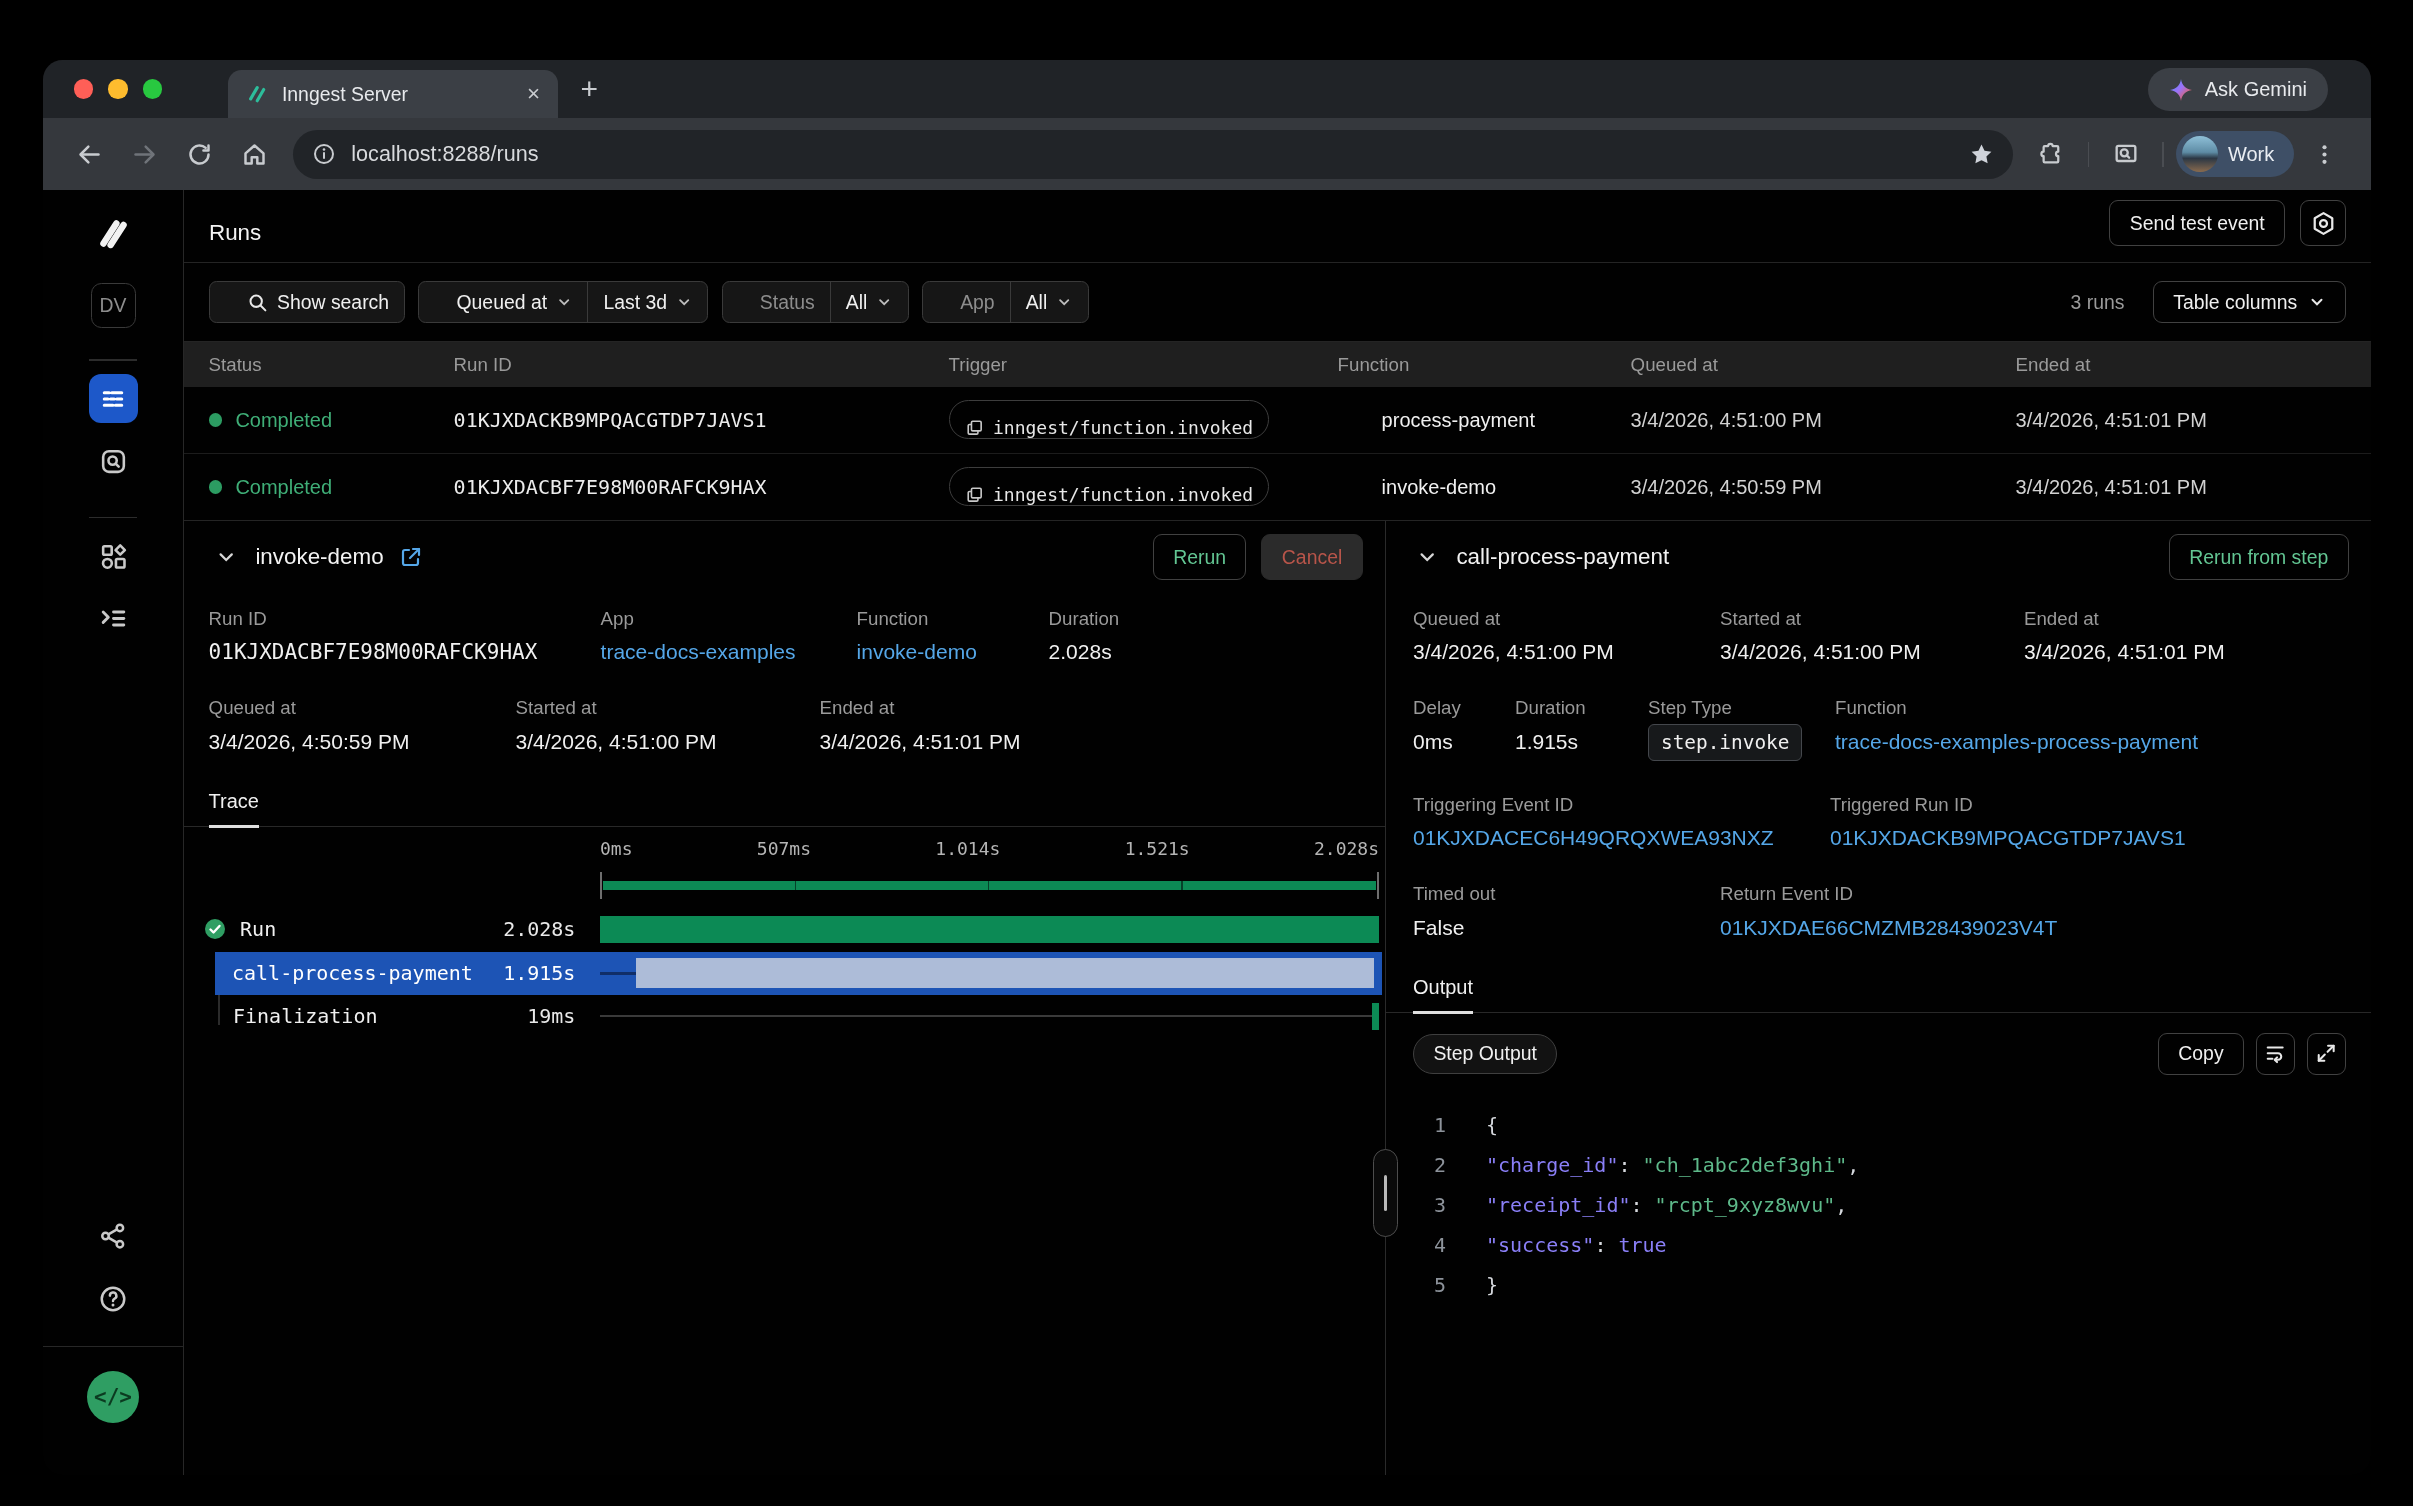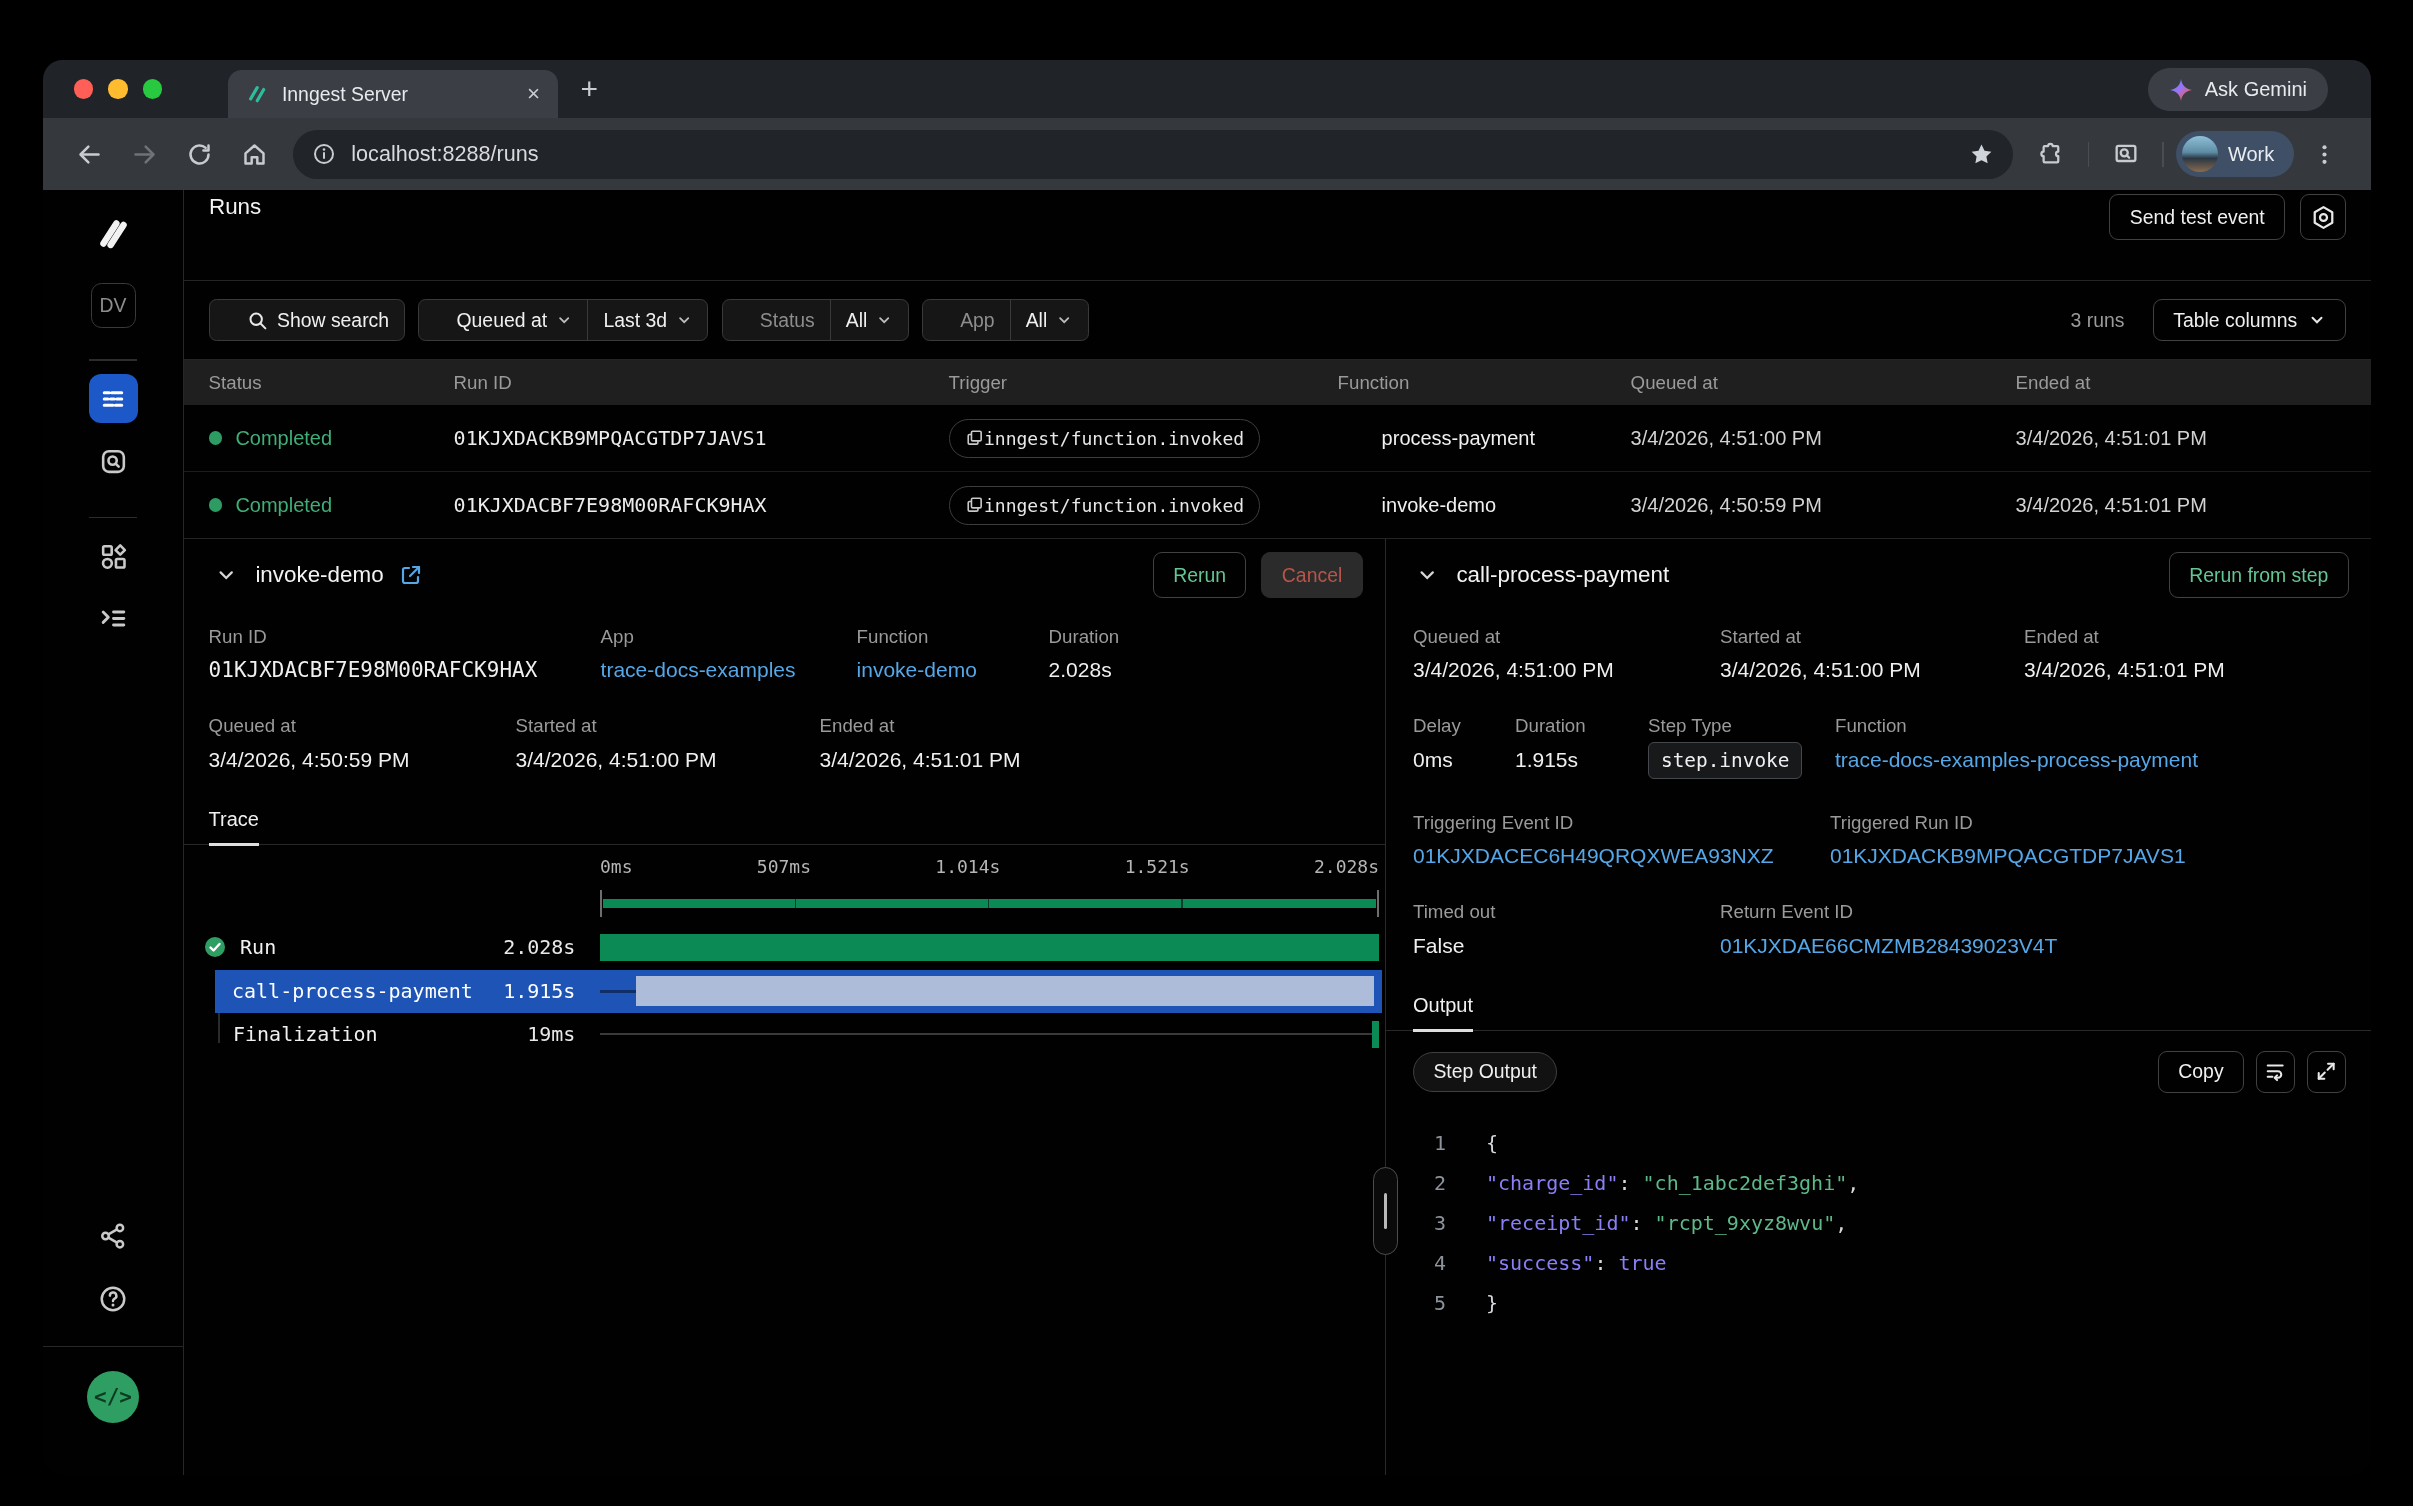--- a/index.html
+++ b/index.html
@@ -46,21 +46,21 @@
   .rail-btn.active { background:#1d58c9; }
   .rail-spacer { flex:1; }
   .rail-bottom-div { width:100%; height:1.5px; background:#272727; margin-top:22.4px; }
   .dev-btn { margin:24px 0 52px; width:52px; height:52px; border-radius:50%; background:#2f9e63;
              display:grid; place-items:center; color:#0b3b20; font-size:21px; font-weight:bold;
              font-family:"DejaVu Sans Mono",monospace; }
 
   .main { flex:1; display:flex; flex-direction:column; min-width:0; }
 
   
-  .page-header { height:91px; border-bottom:1.5px solid #242424; display:flex; align-items:flex-start; padding:4px 25px; }
+  .page-header { height:73px; border-bottom:1.5px solid #242424; display:flex; align-items:flex-end; padding:16px 25px; }
   .page-title { color:#f3f3f3; font-size:22.4px; }
   .spacer { flex:1; }
   .btn { border:1.5px solid #414141; border-radius:9px; background:transparent; color:#f0f0f0;
          font-size:19.4px; display:inline-flex; align-items:center; justify-content:center;
          height:46px; padding:0 19.4px; gap:10.4px; font-family:"Liberation Sans",sans-serif; }
   .btn.icon-only { width:46px; padding:0; }
 
   
   .filterbar { height:79px; border-bottom:1.5px solid #242424; display:flex; align-items:center; padding:0 25px; gap:13.4px; }
   .pill { height:42px; border:1.5px solid #3a3a3a; border-radius:7.5px; background:#161616; display:flex; align-items:center;padding-left:22px; }
@@ -71,21 +71,21 @@
 
   
   .thead, .trow { display:grid; grid-template-columns:245px 495px 389px 293px 385px 1fr;
                   align-items:center; padding-left:24.6px; }
   .thead { height:45px; background:#1f1f1f; color:#9a9a9a; font-size:18.7px; }
   .trow { height:67px; border-bottom:1.5px solid #1c1c1c; }
   .status-cell { display:flex; align-items:center; gap:13.4px; }
   .status-dot { width:13.4px; height:13.4px; border-radius:50%; background:#2c9c62; }
   .status-text { color:#3fae77; font-size:20px; }
   .runid { color:#ececec; font-size:20px; }
-  .trigger-pill { display:inline-flex; align-items:center; height:39px; padding:0 15px;
+  .trigger-pill { display:inline-flex; align-items:flex-end; gap:9px; height:39px; padding:0 15px;
                   border:1.5px solid #3d3d3d; border-radius:19.4px; color:#e8e8e8; font-size:18px; }
   .fn-cell { color:#f0f0f0; font-size:20px;padding-left:44px; }
   .date-cell { color:#d2d2d2; font-size:20px; }
 
   
   .panels { flex:1; display:flex; min-height:0; }
   .left-panel { width:1202px; border-right:1.5px solid #2a2a2a; position:relative; padding-top:12px; flex:none; }
   .right-panel { flex:1; padding-top:12px; position:relative; min-width:0; }
 
   .panel-head { display:flex; align-items:center; height:48px; padding:0 22.4px 0 31px; }

